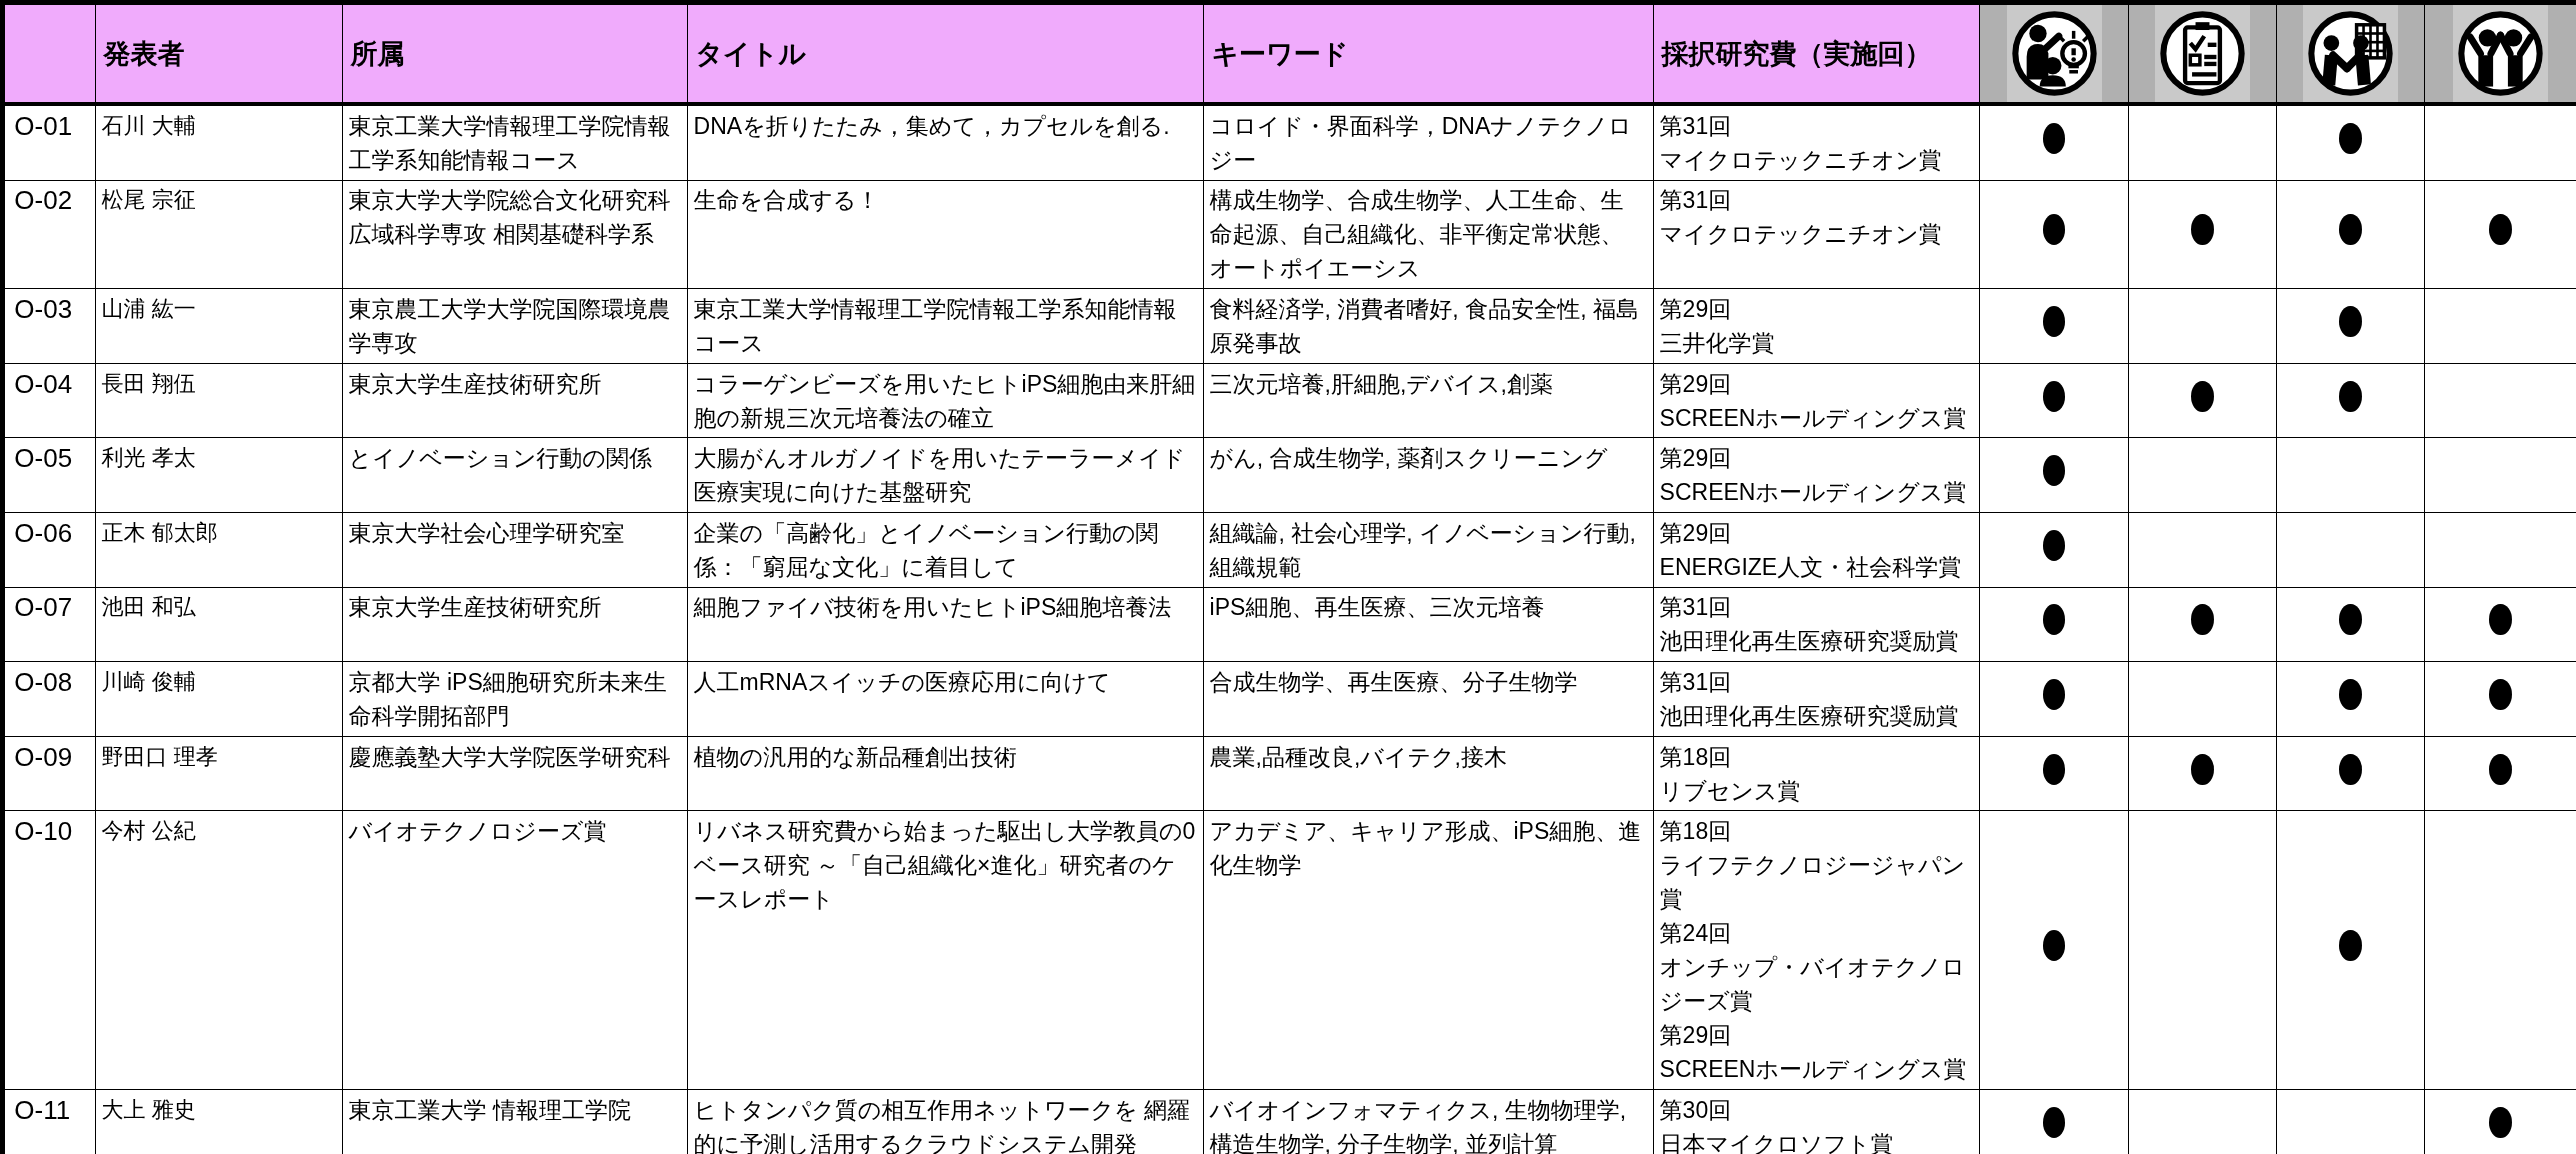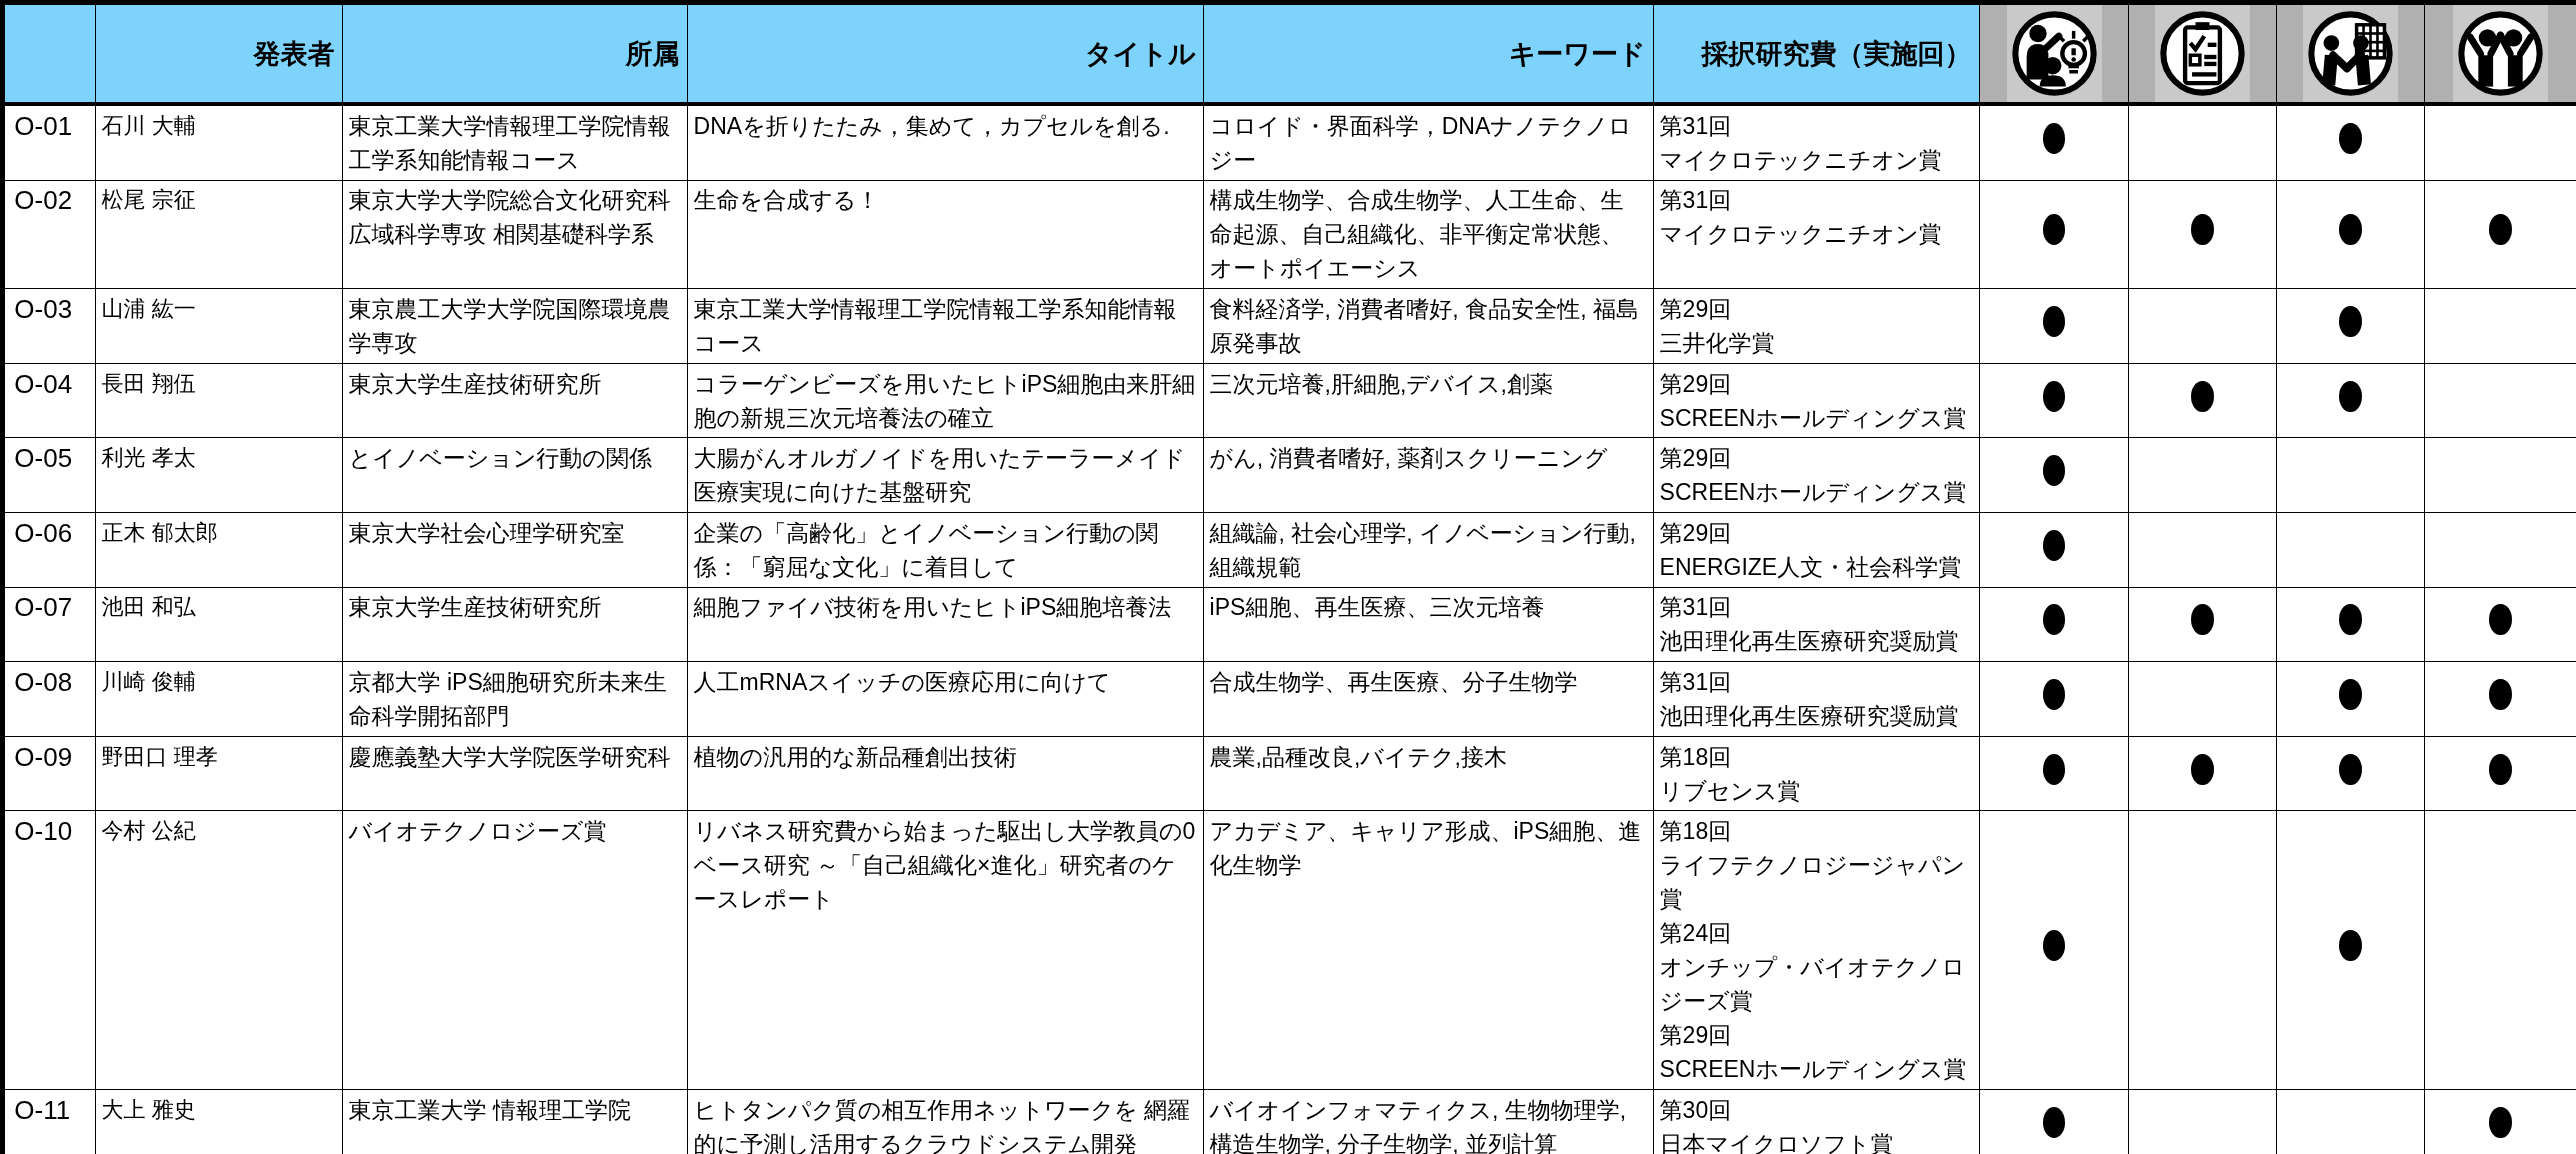--- a/index.html
+++ b/index.html
@@ -23,26 +23,26 @@
   col.c-affil   { width: 345px; }
   col.c-title   { width: 516px; }
   col.c-kw      { width: 450px; }
   col.c-grant   { width: 326px; }
   col.c-icon1   { width: 149px; }
   col.c-icon2   { width: 148px; }
   col.c-icon3   { width: 148px; }
   col.c-icon4   { width: 154px; }
 
   th {
-    background: #7dd3fc;
+    background: #f0abfc;
     border: 1.9px solid #000000;
     border-bottom: 4.7px solid #000000;
     font-size: 27px;
     font-weight: bold;
-    text-align: right;
+    text-align: left;
     vertical-align: middle;
     padding: 0 7.4px;
     height: 97px;
   }
   th.icon-col {
     background: #b0b0b0;
     padding: 0;
     text-align: center;
   }
   .icon-box {
@@ -246,21 +246,21 @@
     <td class="c-mark"><span class="dot"></span></td>
     <td class="c-mark"><span class="dot"></span></td>
     <td class="c-mark"><span class="dot"></span></td>
     <td class="c-mark"></td>
   </tr>
         <tr>
     <td class="c-id">O-05</td>
     <td class="c-presenter">利光 孝太</td>
     <td class="c-affil">とイノベーション行動の関係</td>
     <td class="c-title">大腸がんオルガノイドを用いたテーラーメイド医療実現に向けた基盤研究</td>
-    <td class="c-keywords">がん, 消費者嗜好, 薬剤スクリーニング</td>
+    <td class="c-keywords">がん, 合成生物学, 薬剤スクリーニング</td>
     <td class="c-grant">第29回
 SCREENホールディングス賞</td>
     <td class="c-mark"><span class="dot"></span></td>
     <td class="c-mark"></td>
     <td class="c-mark"></td>
     <td class="c-mark"></td>
   </tr>
         <tr>
     <td class="c-id">O-06</td>
     <td class="c-presenter">正木 郁太郎</td>

